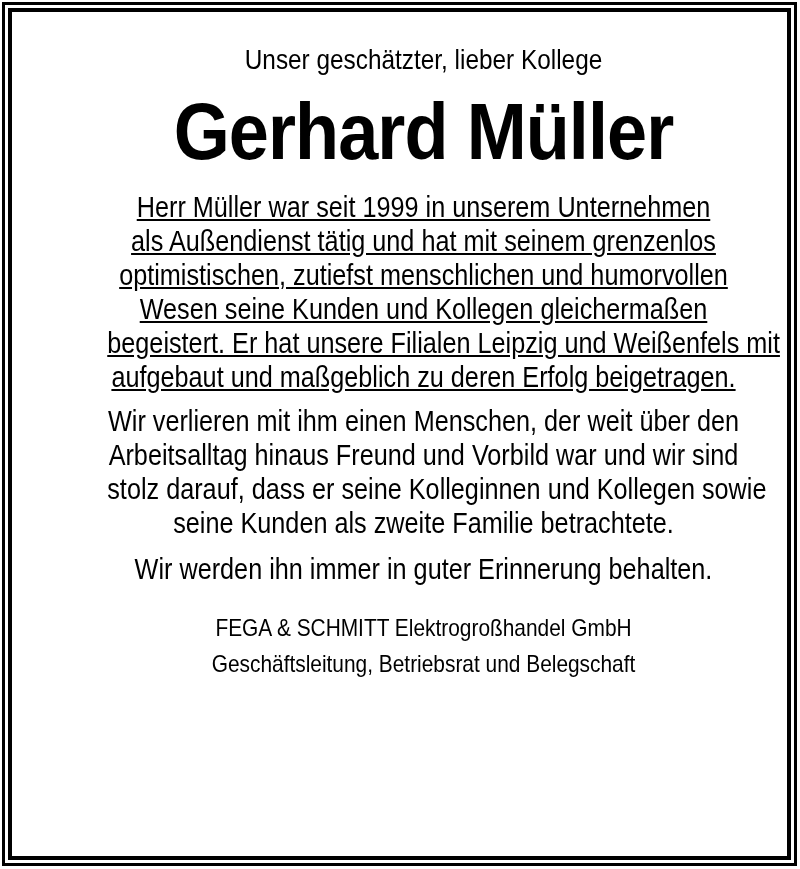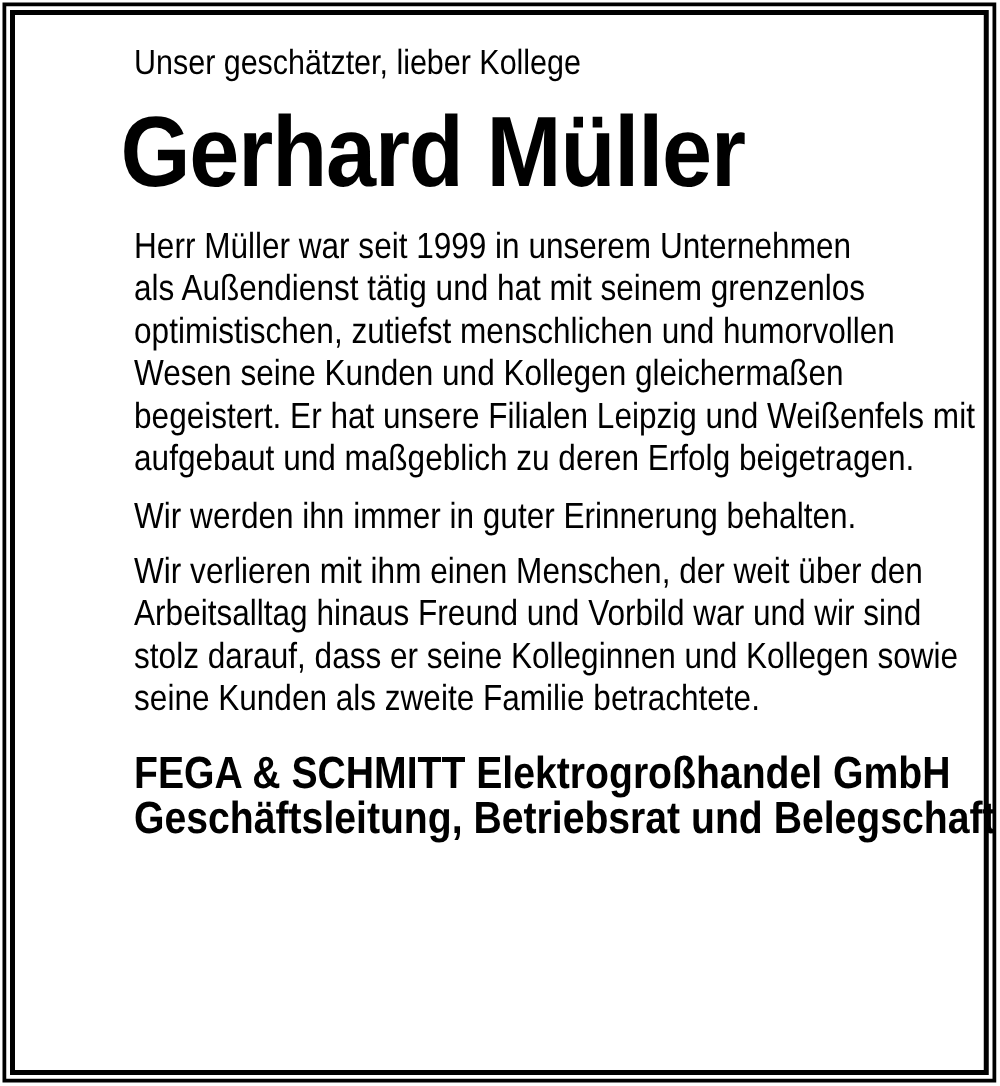--- a/index.html
+++ b/index.html
@@ -18,22 +18,22 @@
     border: 3px solid #000000;
     padding: 3px;
   }
   .frame-inner {
     width: 100%;
     height: 100%;
     border: 4px solid #000000;
     background: #ffffff;
   }
   .content {
-    padding-top: 20px;
-    text-align: left;
+    padding-top: 30px;
+    text-align: center;
     margin-left: 48px;
   }
   
   .line {
     white-space: nowrap;
     transform: scaleX(0.87);
     transform-origin: 50% 50%;
   }
   .intro {
     font-size: 28px;
@@ -47,29 +47,29 @@
     letter-spacing: -1px;
     white-space: nowrap;
     transform: scaleX(0.9);
     transform-origin: 50% 50%;
   }
   .para {
     font-size: 29px;
     line-height: 34px;
   }
   .para-death   { margin-top: 12px; }
-  .para-tribute { margin-top: 16px; }
+  .para-tribute { margin-top: 16px; text-decoration: underline; }
   .para-loss    { margin-top: 10px; }
   .para-remember{ margin-top: 12px; }
   .para-place   { margin-top: 28px; }
   .signature {
     margin-top: 24px;
-    font-size: 36px;
+    font-size: 24px;
     line-height: 36px;
-    font-weight: bold;
+    font-weight: normal;
   }
 </style>
 </head>
 <body>
 
 <div class="frame-outer">
   <div class="frame-inner">
     <div class="content">
 
       <div class="intro line">Unser geschätzter, lieber Kollege</div>
@@ -79,29 +79,29 @@
 
       <div class="para para-tribute">
         <div class="line">Herr Müller war seit 1999 in unserem Unternehmen</div>
         <div class="line">als Außendienst tätig und hat mit seinem grenzenlos</div>
         <div class="line">optimistischen, zutiefst menschlichen und humorvollen</div>
         <div class="line">Wesen seine Kunden und Kollegen gleichermaßen</div>
         <div class="line">begeistert. Er hat unsere Filialen Leipzig und Weißenfels mit</div>
         <div class="line">aufgebaut und maßgeblich zu deren Erfolg beigetragen.</div>
       </div>
 
-      <div class="para para-remember">
-        <div class="line">Wir werden ihn immer in guter Erinnerung behalten.</div>
-      </div>
-
       <div class="para para-loss">
         <div class="line">Wir verlieren mit ihm einen Menschen, der weit über den</div>
         <div class="line">Arbeitsalltag hinaus Freund und Vorbild war und wir sind</div>
         <div class="line">stolz darauf, dass er seine Kolleginnen und Kollegen sowie</div>
         <div class="line">seine Kunden als zweite Familie betrachtete.</div>
+      </div>
+
+      <div class="para para-remember">
+        <div class="line">Wir werden ihn immer in guter Erinnerung behalten.</div>
       </div>
 
 
       <div class="signature">
         <div class="line">FEGA &amp; SCHMITT Elektrogroßhandel GmbH</div>
         <div class="line">Geschäftsleitung, Betriebsrat und Belegschaft</div>
       </div>
 
     </div>
   </div>

